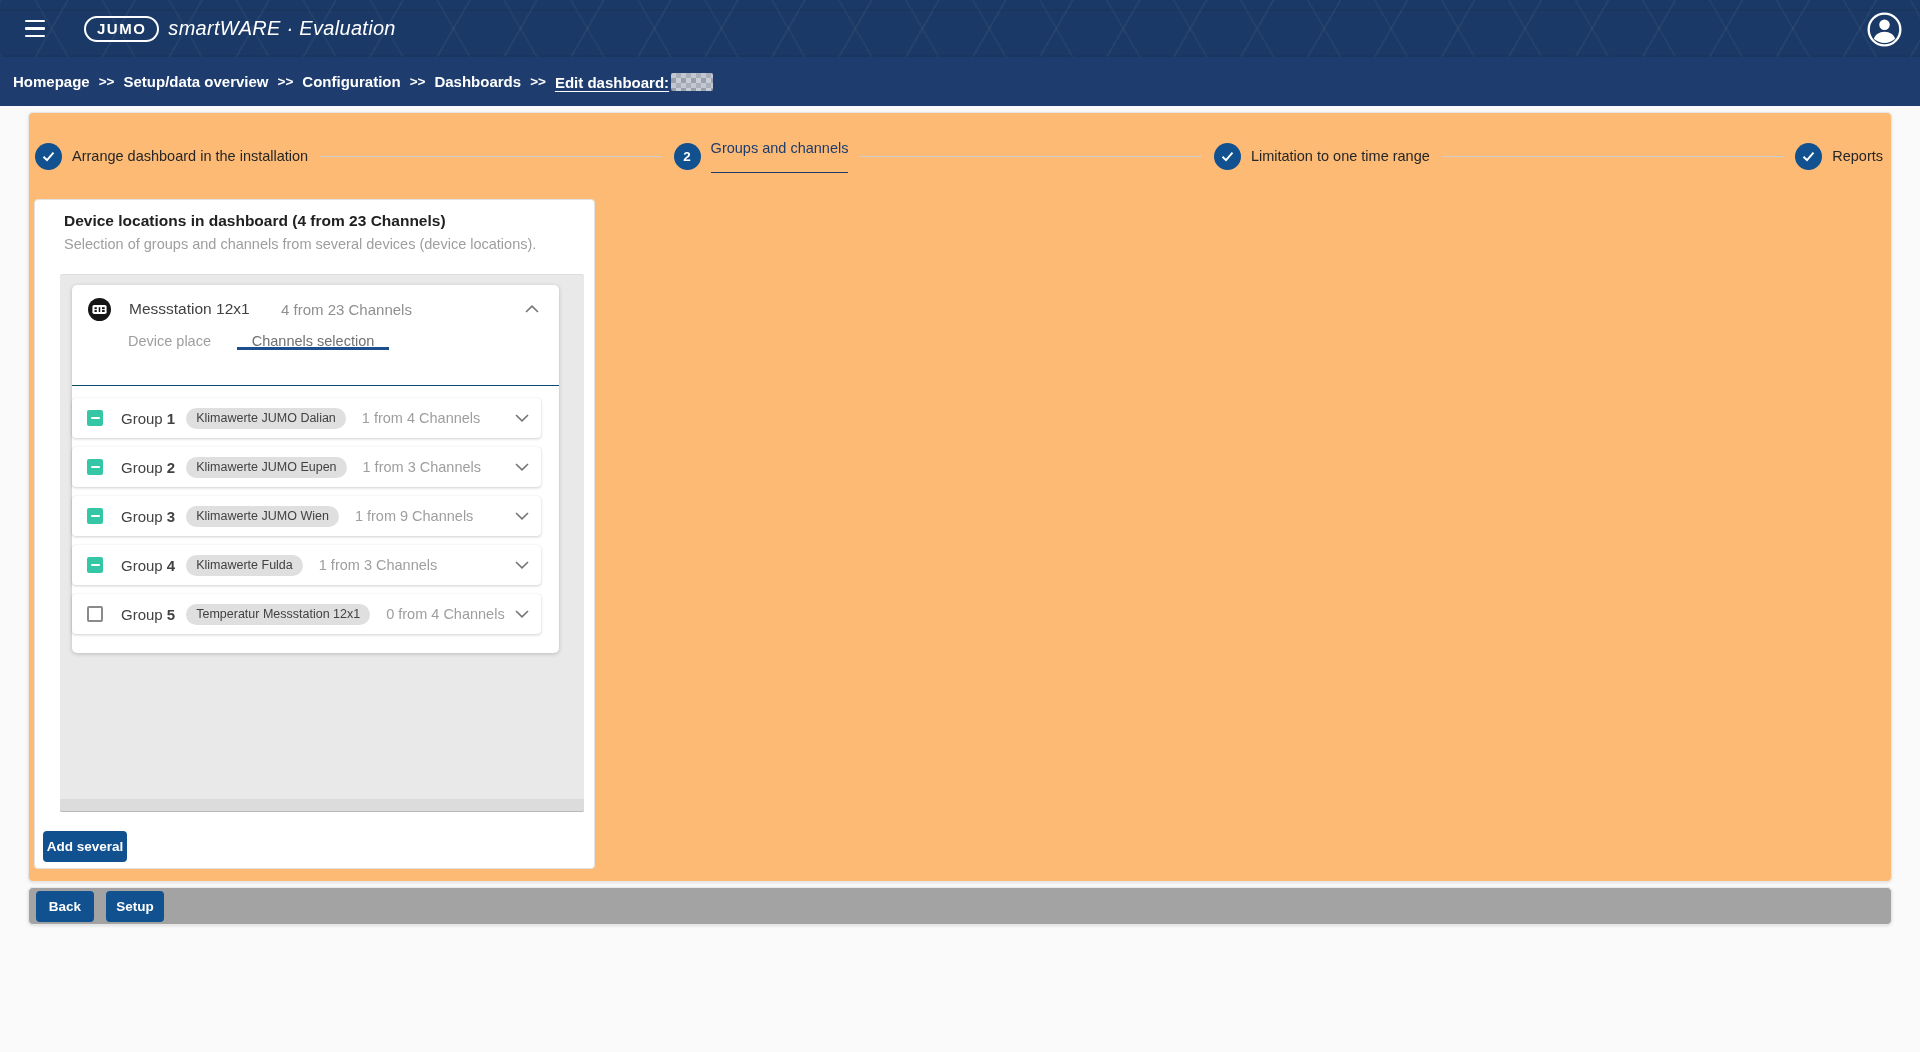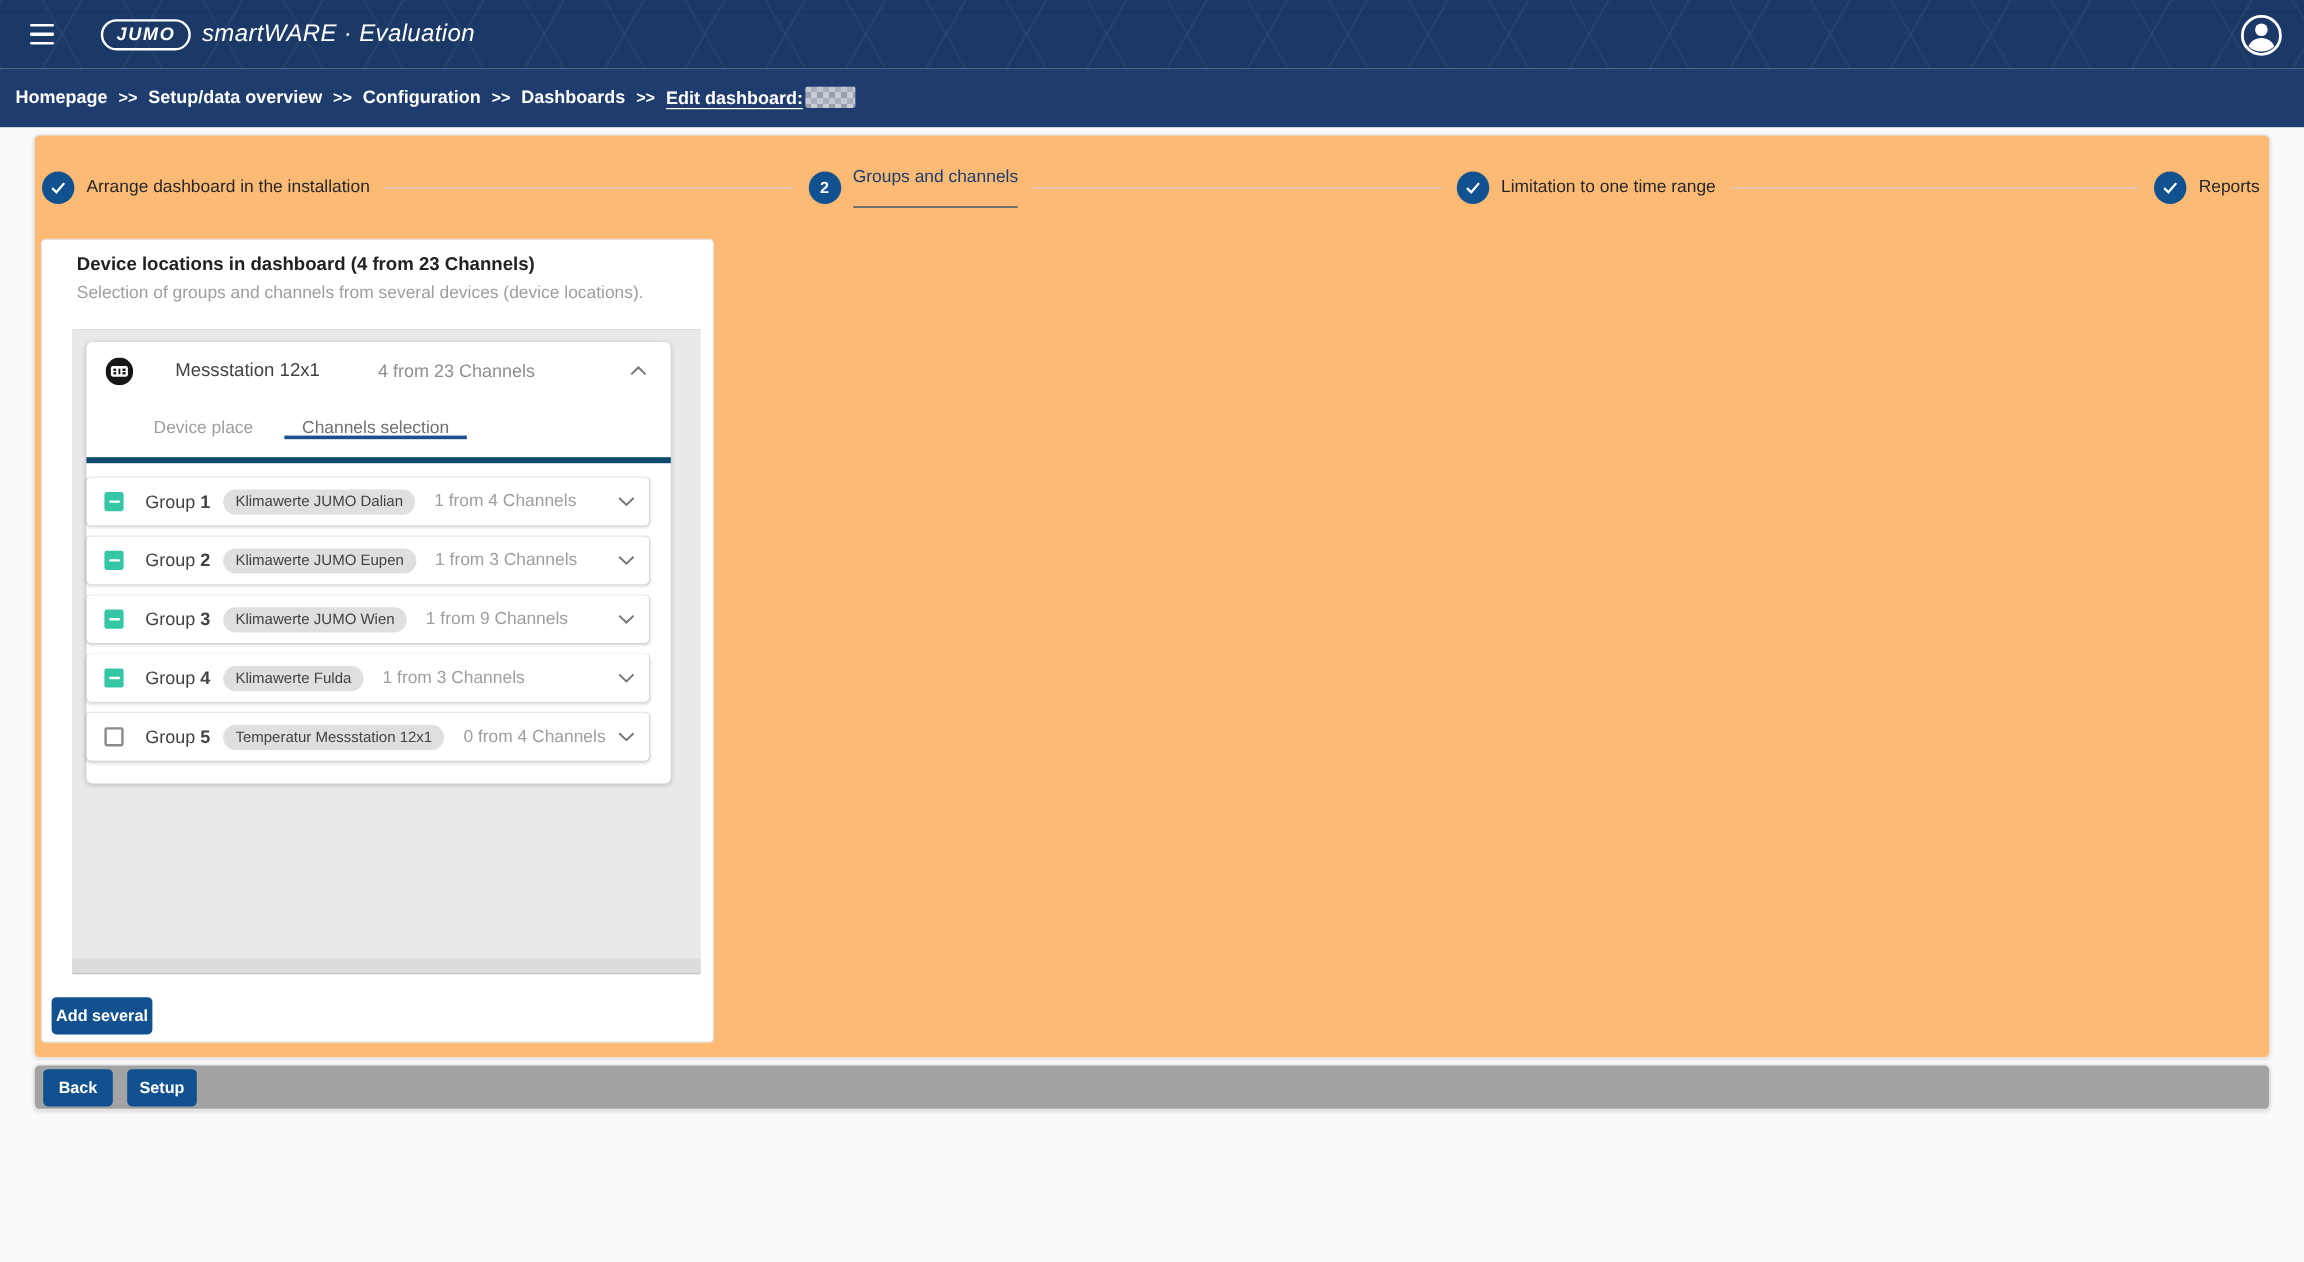--- a/index.html
+++ b/index.html
@@ -11,21 +11,21 @@
     background-color:#1B3966;
     background-image:
       repeating-linear-gradient(120deg, rgba(255,255,255,0.045) 0 2px, transparent 2px 58px),
       repeating-linear-gradient(60deg, rgba(255,255,255,0.035) 0 2px, transparent 2px 58px),
       repeating-linear-gradient(0deg, rgba(0,0,0,0.06) 0 2px, transparent 2px 46px);
     display:flex; align-items:center; }
   .hamburger { width:26px; height:20px; margin-left:22px; display:flex; flex-direction:column;
     justify-content:space-between; cursor:pointer; padding:1px 3px; }
   .hamburger span { display:block; height:2.4px; background:#fff; border-radius:1px; }
   .logo-pill { margin-left:36px; border:2.5px solid #fff; border-radius:15px;
-    padding:2px 11px 3px 11px; color:#fff; font-weight:800; font-style:italic;
+    padding:2px 11px 3px 11px; color:#fff; font-weight:800; 
     font-size:15px; letter-spacing:1.5px; }
   .brand { margin-left:9px; color:#fff; font-style:italic; font-size:20px; font-weight:500;
     letter-spacing:0.3px; }
   .avatar { position:absolute; right:18px; top:12px; width:35px; height:35px; cursor:pointer; }
 
   
   .breadcrumb { position:absolute; left:0; top:57px; width:1920px; height:49px;
     background:#1E3D6E; display:flex; align-items:center; padding-left:13px;
     color:#fff; font-size:15px; font-weight:700; }
   .breadcrumb .crumb { margin-right:9px; cursor:pointer; white-space:nowrap; }
@@ -60,27 +60,27 @@
   .dc-sub { position:absolute; left:29px; top:36px; font-size:14.5px; color:#9E9E9E; }
 
   .gray-panel { position:absolute; left:25px; top:74px; width:524px; height:538px;
     background:#E9E9E9; border-top:1px solid #DEDEDE; border-radius:2px; }
   .h-scrollbar { position:absolute; left:0; bottom:0; width:100%; height:13px;
     background:#DCDCDC; border-bottom:1px solid #B9B9B9; border-radius:0 0 2px 2px; }
 
   .accordion { position:absolute; left:12px; top:10px; width:487px; height:368px;
     background:#fff; border-radius:5px; box-shadow:0 1px 4px rgba(0,0,0,0.20);
     display:flex; flex-direction:column; }
-  .acc-header { height:48px; display:flex; align-items:center; padding:0 16px; cursor:pointer;gap:17px; }
+  .acc-header { height:48px; display:flex; align-items:center; padding:0 16px; cursor:pointer; }
   .device-icon { width:23px; height:23px; flex:0 0 auto; }
   .device-name { margin-left:18px; font-size:15.5px; color:#424242; width:152px; }
   .device-count { font-size:15px; color:#8F8F8F; }
   .acc-chevron { margin-left:auto; margin-right:4px; display:flex; }
 
-  .tabs { height:53px; display:flex; align-items:center; border-bottom:5px solid #0c4a6e;
+  .tabs { height:53px; display:flex; align-items:flex-start; border-bottom:1px solid #0c4a6e;
     padding-left:30px; }
   .tab { display:flex; align-items:center; justify-content:center; font-size:14.5px;
     color:#9E9E9E; position:relative; cursor:pointer; }
   .tab.t0 { width:135px; }
   .tab.t1 { width:152px; }
   .tab.active { color:#707070; font-weight:500; }
   .tab.active::after { content:""; position:absolute; left:0; right:0; bottom:-1px; height:3px;
     background:#1D4F8E; }
 
   .rows { padding:12px 18px 4px 0; }

